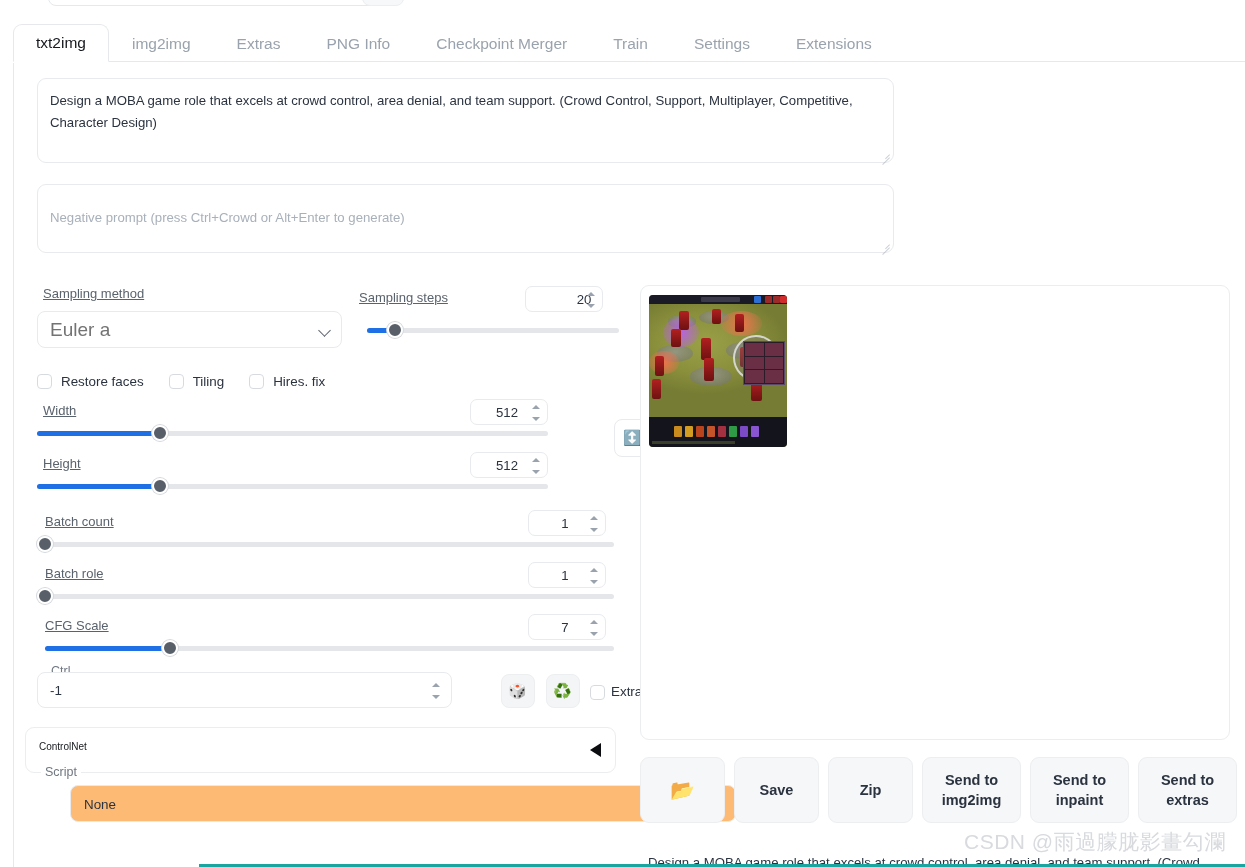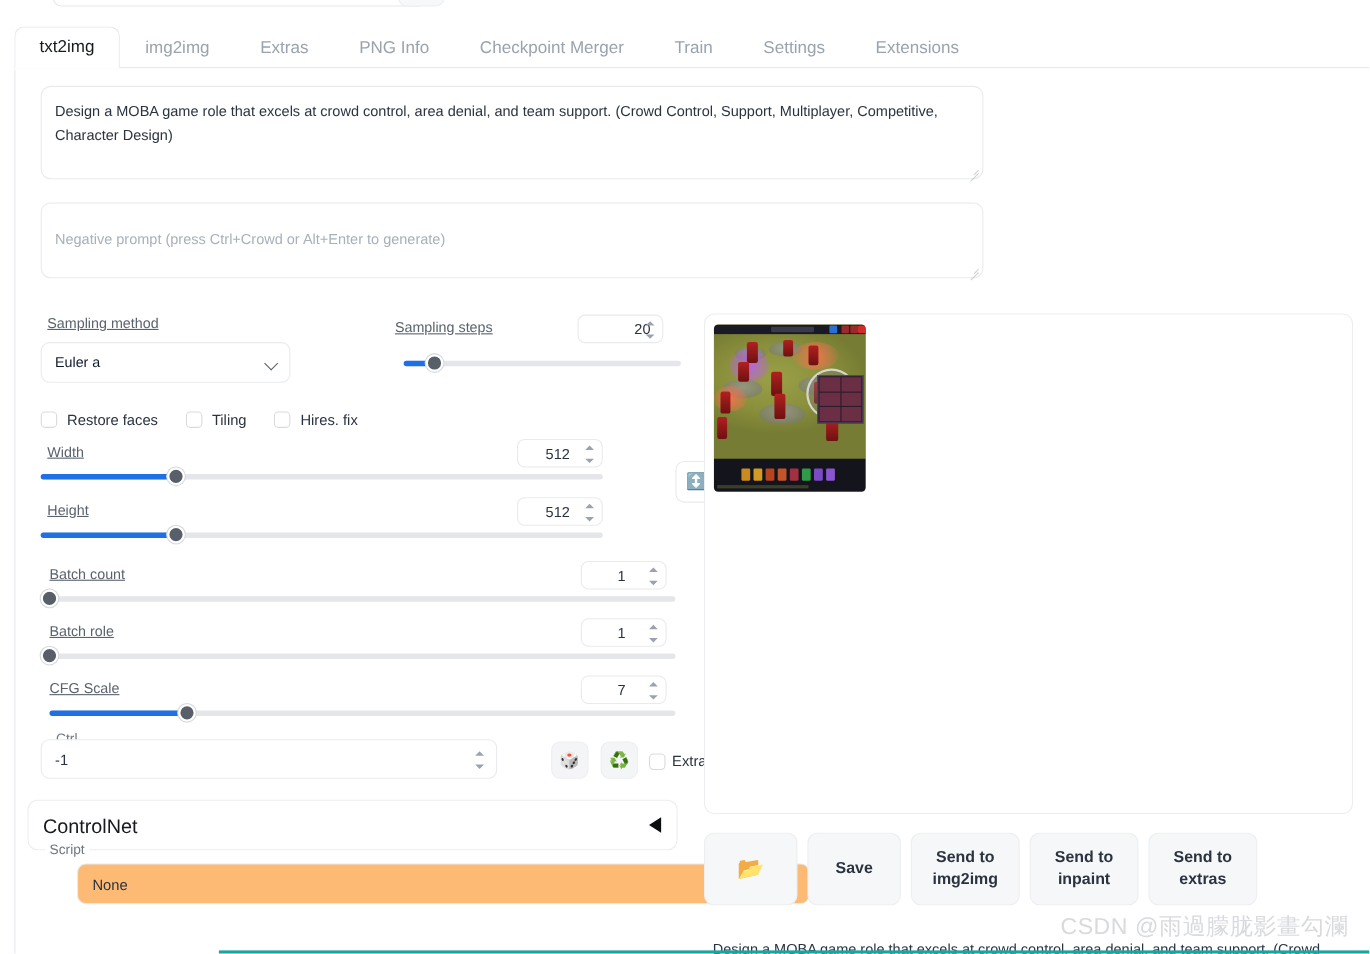--- a/index.html
+++ b/index.html
@@ -176,24 +176,24 @@
     width: 580px;
   }
   .lbl {
     font-size: 13px; color: #5a636d; text-decoration: underline;
   }
   .row-sampler {
     position: relative; height: 62px;
   }
   .sampler-select {
     position: absolute; left: 0; top: 25px;
-    width: 227px; height: 37px;
+    width: 305px; height: 37px;
     border: 1px solid #e8eaed; border-radius: 8px;
     background: #fff;
-    font-size: 13px; color: #0f172a;
+    font-size: 19px; color: #737373;
     display: flex; align-items: center; padding-left: 12px;
     cursor: pointer;
   }
   .chev {
     position: absolute; right: 12px; top: 14px;
     width: 9px; height: 9px;
     border-right: 1.6px solid #5a636d;
     border-bottom: 1.6px solid #5a636d;
     transform: rotate(45deg);
   }
@@ -305,21 +305,21 @@
 
   
   .controlnet {
     position: absolute; left: 25px; top: 727px;
     width: 591px; height: 46px;
     border: 1px solid #ebedef; border-radius: 9px;
     background: #fff;
   }
   .controlnet .title {
     position: absolute; left: 13px; top: 13px;
-    font-size: 18px; color: #16191d;
+    font-size: 10px; color: #16191d;
   }
   .cn-arrow {
     position: absolute; right: 14px; top: 15px;
     width: 0; height: 0;
     border-top: 7px solid transparent;
     border-bottom: 7px solid transparent;
     border-right: 11px solid #0b0d10;
     cursor: pointer;
   }
   .script-field {
@@ -688,20 +688,21 @@
         <div class="slot" style="left:58%;background:#2f9b46;"></div>
         <div class="slot" style="left:66%;background:#7a4bc4;"></div>
         <div class="slot" style="left:74%;background:#8a55d0;"></div>
       </div>
     </div>
   </div>
 
   <div class="actions" id="actions-row">
       <div class="act-btn folder">📂</div>
       <div class="act-btn">Save</div>
+      <div class="act-btn">Zip</div>
       <div class="act-btn wide">Send to img2img</div>
       <div class="act-btn wide">Send to inpaint</div>
       <div class="act-btn wide">Send to extras</div>
     </div>
 
   <div class="watermark">CSDN @雨過朦胧影畫勾瀾</div>
   <div class="cut-text">Design a MOBA game role that excels at crowd control, area denial, and team support. (Crowd</div>
   <div class="bottom-rule"></div>
 </div>
 

